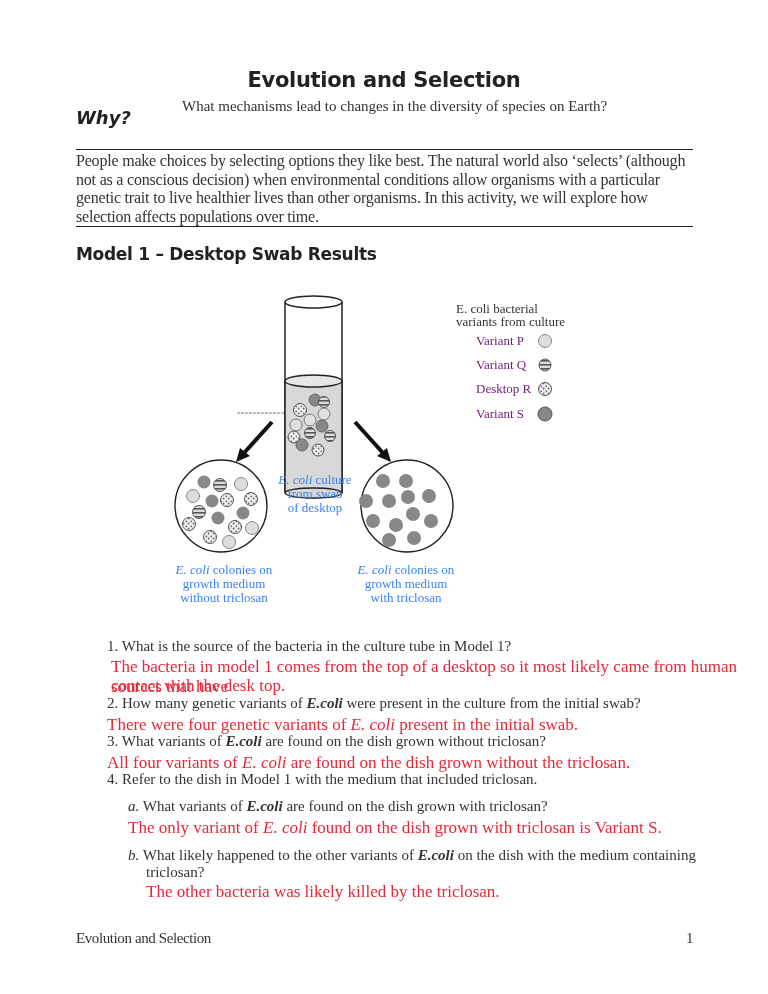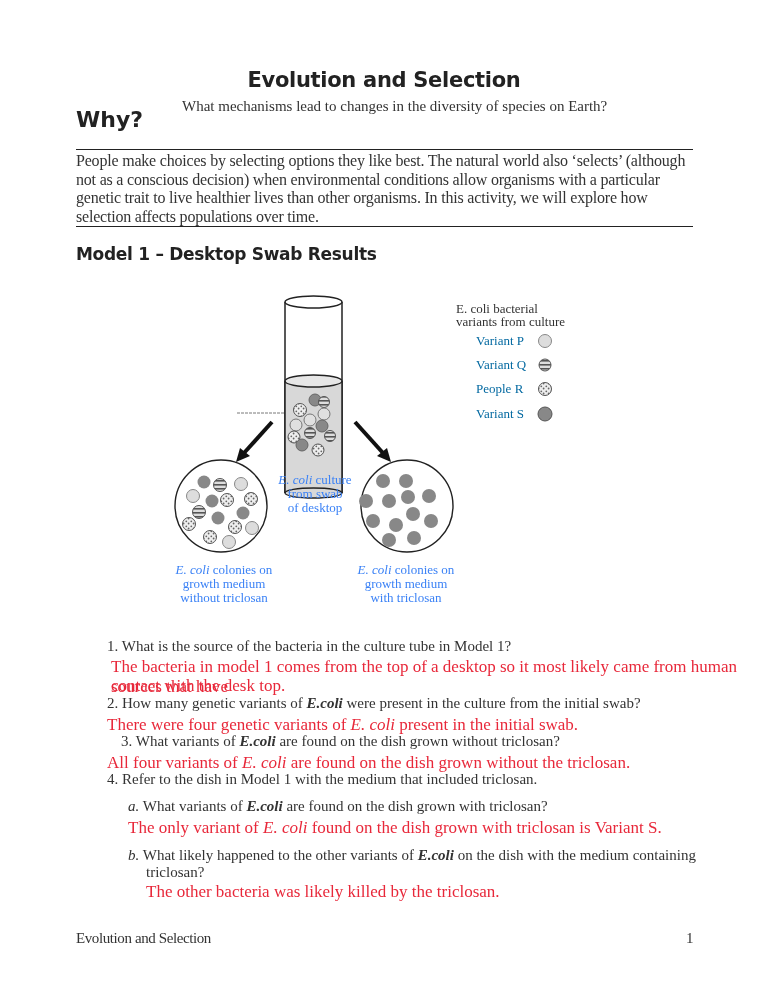--- a/index.html
+++ b/index.html
@@ -1,27 +1,27 @@
 <!DOCTYPE html>
 <html><head>
 <meta charset="utf-8">
 <style>
   html, body { margin:0; padding:0; background:#fff; }
   body { width:768px; height:994px; position:relative; overflow:hidden; color:#222;
          font-family:"Liberation Serif", serif; }
   .abs { position:absolute; }
   .title { left:0; width:768px; top:68px; text-align:center; font-family:"DejaVu Sans", sans-serif;
            font-weight:bold; font-size:21px; color:#222; letter-spacing:-0.3px; }
-  .why { left:76px; top:107px; font-family:"DejaVu Sans", sans-serif; font-weight:bold; font-size:22px; }
+  .why { left:76px; top:107px; font-family:"DejaVu Sans", sans-serif; font-weight:bold; font-size:18px;font-style:italic; }
   .subtitle { left:182px; top:98px; font-size:15px; color:#333; }
   .rule { left:76px; width:617px; height:0; border-top:1.5px solid #222; }
   .intro { left:76px; top:152px; width:620px; font-size:16px; line-height:18.5px; color:#333; letter-spacing:-0.2px; }
   .model { left:76px; top:244px; font-family:"DejaVu Sans", sans-serif; font-weight:bold; font-size:17px; letter-spacing:-0.3px; }
   .legend-title { left:456px; top:302px; font-size:13px; line-height:13px; color:#333; }
-  .legend-item { left:476px; font-size:13px; color:#0369a1; display:flex; align-items:center; gap:6px; }
+  .legend-item { left:476px; font-size:13px; color:#701a75; display:flex; align-items:center; gap:6px; }
   .cap { font-size:13px; line-height:14px; color:#3b82f6; text-align:center; }
   .q { font-size:15px; color:#333; }
   .ans { font-size:17px; color:#e8283a; }
   i { font-style:italic; }
   .b { font-weight:bold;margin-top:20px; }
   .footer-left { left:76px; top:930px; font-size:15px; color:#333; letter-spacing:-0.4px; }
   .footer-right { left:686px; top:930px; font-size:15px; color:#333; }
   svg { position:absolute; }
 </style>
 </head>
@@ -126,21 +126,21 @@
   <div>E. coli bacterial</div>
   <div>variants from culture</div>
 </div>
 <div class="abs legend-item" style="top:333px">
     <span>Variant P</span>
   </div>
 <div class="abs legend-item" style="top:357px">
     <span>Variant Q</span>
   </div>
 <div class="abs legend-item" style="top:381px">
-    <span>People R</span>
+    <span>Desktop R</span>
   </div>
 <div class="abs legend-item" style="top:406px">
     <span>Variant S</span>
   </div>
 
 <div class="abs cap" style="left:270px;top:473px;width:90px">
   <div><i>E. coli</i><span> culture</span></div>
   <div>from swab</div>
   <div>of desktop</div>
 </div>
@@ -161,21 +161,21 @@
 <div class="abs ans" style="left:111px;top:657px">The bacteria in model 1 comes from the top of a desktop so it most likely came from human sources that have</div>
 <div class="abs ans" style="left:111px;top:676px">contact with the desk top.</div>
 
 <div class="abs q" style="left:107px;top:695px">
   <span>2.</span> <span>How many genetic variants of </span><i class="b">E.coli</i><span> were present in the culture from the initial  swab?</span>
 </div>
 <div class="abs ans" style="left:107px;top:715px">
   <span>There were four genetic variants of </span><i>E. coli</i><span> present in the initial swab.</span>
 </div>
 
-<div class="abs q" style="left:121px;top:733px">
+<div class="abs q" style="left:107px;top:733px">
   <span>3.</span> <span>What variants of </span><i class="b">E.coli</i><span> are found on the dish grown without  triclosan?</span>
 </div>
 <div class="abs ans" style="left:107px;top:753px">
   <span>All four variants of </span><i>E. coli</i><span> are found on the dish grown without the triclosan.</span>
 </div>
 
 <div class="abs q" style="left:107px;top:771px">
   <span>4.</span> <span>Refer to the dish in Model 1 with the medium that included triclosan.</span>
 </div>
 

